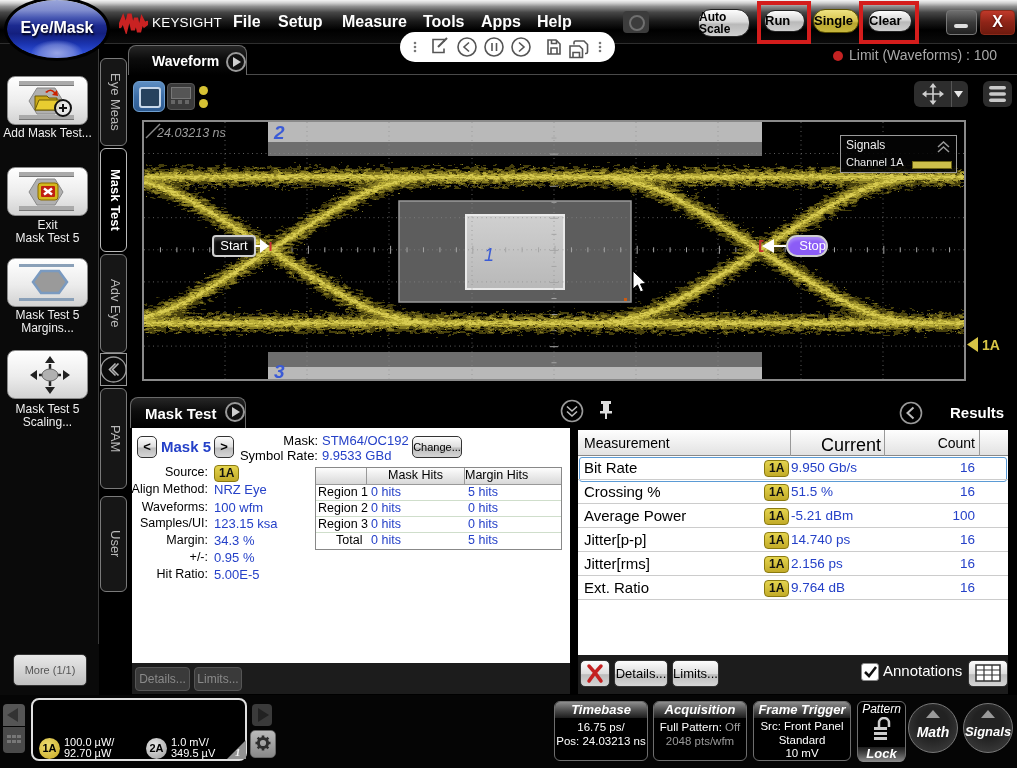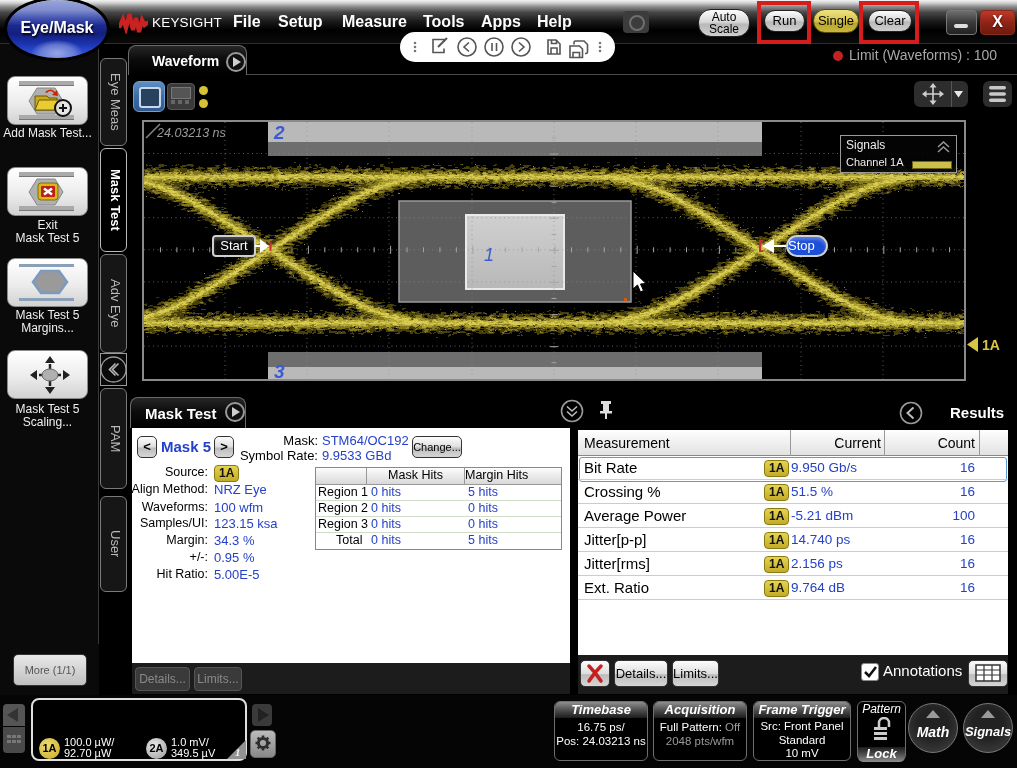--- a/index.html
+++ b/index.html
@@ -12,21 +12,21 @@
   #logo-oval{left:4px;top:-3px;width:100px;height:58px;border-radius:50%;
     border:3px solid #000;z-index:60;overflow:hidden;}
   #logo-oval i{position:absolute;left:0;top:0;width:100%;height:100%;border-radius:50%;
     background:linear-gradient(180deg,#9aa6da 0%,#7f8cce 18%,#4a5ab4 30%,#1c2a90 44%,#131f7e 58%,#1b34b0 76%,#2c4cd4 90%,#3f5ee2 100%);}
   #logo-oval b{position:absolute;left:24px;top:40px;width:52px;height:26px;border-radius:50%;
     background:radial-gradient(rgba(170,180,232,.85) 0%,rgba(128,144,220,.7) 45%,rgba(60,80,200,0) 72%);}
   #logo-oval span{position:absolute;left:0;right:0;top:19px;text-align:center;
     color:#fff;font-size:16px;font-weight:bold;text-shadow:1px 2px 2px #001;z-index:2;}
   .pillbtn{position:absolute;border:1px solid #222;border-radius:13px;
     background:linear-gradient(180deg,#fdfdfd 0,#d9d9d9 45%,#b9b9b9 55%,#cfcfcf 100%);
-    color:#000;text-align:center;}
+    color:#000;font-weight:bold;}
   .redbox{position:absolute;border:4px solid #d41d1c;}
   
   .tabhead{background:linear-gradient(180deg,#262626 0,#0c0c0c 45%,#000 100%);border:1px solid #6a6a6a;border-bottom:none;
     border-radius:8px 8px 0 0;color:#fff;font-weight:bold;}
   .playcirc{position:absolute;border:2px solid #9a9a9a;border-radius:50%;width:16px;height:16px;background:#101010;}
   .playcirc:after{content:"";position:absolute;left:5px;top:3px;border-left:8px solid #cfcfcf;
     border-top:5px solid transparent;border-bottom:5px solid transparent;}
   
   #plot{left:142px;top:120px;width:824px;height:261px;background:#000;
     border:2px solid #8a8a8a;box-sizing:border-box;}
@@ -256,21 +256,21 @@
   <div class="abs" style="left:5px;top:20px;color:#eee;font-size:11px">Channel 1A</div>
   <div class="abs" style="left:71px;top:25px;width:38px;height:6px;background:#cdbf4b;border:1px solid #6e6514"></div>
 </div>
 
 <div class="abs" style="left:212px;top:235px;width:40px;height:18px;background:#0a0a0a;border:2px solid #cfcfcf;border-radius:4px;color:#fff;font-size:13px;text-align:center;line-height:17px;z-index:6;box-shadow:inset 0 3px 3px rgba(255,255,255,.25)">Start</div>
 <svg class="abs" style="left:255px;top:239px;z-index:6" width="18" height="14" viewBox="0 0 18 14">
     <path d="M0 7 h6" stroke="#fff" stroke-width="2"></path>
     <path d="M5 0 l9 7 -9 7 z" fill="#fff"></path>
     <path d="M15.5 3 v9" stroke="#c33" stroke-width="2"></path>
   </svg>
-<div class="abs" style="left:786px;top:235px;width:38px;height:18px;background:#1d4ed8;border:2px solid #cfcfcf;border-radius:11px;color:#fff;font-size:13px;text-align:left;line-height:17px;z-index:6;box-shadow:inset 0 3px 3px rgba(255,255,255,.25)">Stop</div>
+<div class="abs" style="left:786px;top:235px;width:38px;height:18px;background:#8b5cf6;border:2px solid #cfcfcf;border-radius:11px;color:#fff;font-size:13px;text-align:right;line-height:17px;z-index:6;box-shadow:inset 0 3px 3px rgba(255,255,255,.25)">Stop</div>
 <svg class="abs" style="left:756px;top:238px;z-index:6" width="30" height="16" viewBox="0 0 30 16">
     <path d="M30 8 h-12" stroke="#fff" stroke-width="2"></path>
     <path d="M18 1 l-12 7 12 7 z" fill="#fff"></path>
     <g fill="#c23030">
       <rect x="3" y="2" width="2.2" height="12"></rect>
       <rect x="3" y="2" width="4.5" height="1.8"></rect>
       <rect x="3" y="12.2" width="4.5" height="1.8"></rect>
     </g>
   </svg>
 
@@ -351,21 +351,21 @@
 </div>
 
 <div class="abs" style="left:132px;top:663px;width:438px;height:31px;background:#1c1c1c">
   <div class="abs" style="left:3px;top:4px;width:53px;height:22px;background:#3a3a3a;border:1px solid #555;border-radius:4px;color:#8a8a8a;font-size:12px;text-align:center;line-height:22px">Details...</div>
   <div class="abs" style="left:62px;top:4px;width:46px;height:22px;background:#3a3a3a;border:1px solid #555;border-radius:4px;color:#8a8a8a;font-size:12px;text-align:center;line-height:22px">Limits...</div>
 </div>
 
 <div class="abs whitepanel" style="left:578px;top:430px;width:430px;height:225px">
   <div class="abs" style="left:0;top:0;width:100%;height:26px;background:linear-gradient(180deg,#fefefe,#e2e2e2);border-bottom:1px solid #888;box-sizing:border-box"></div>
   <div class="abs" style="left:6px;top:5px;font-size:14px">Measurement</div>
-  <div class="abs" style="left:213px;top:5px;width:90px;text-align:right;font-size:14px">Current</div>
+  <div class="abs" style="left:213px;top:5px;width:90px;text-align:right;font-size:18px">Current</div>
   <div class="abs" style="left:313px;top:5px;width:84px;text-align:right;font-size:14px">Count</div>
   <div class="abs" style="left:212px;top:0;width:1px;height:26px;background:#999"></div>
   <div class="abs" style="left:306px;top:0;width:1px;height:26px;background:#999"></div>
   <div class="abs" style="left:401px;top:0;width:1px;height:26px;background:#999"></div>
 </div>
 
 <div class="abs" style="left:578px;top:456px;width:430px;height:146px;background:#fff;font-size:14px">
   <div class="abs" style="left:1px;top:1px;width:426px;height:23px;border:1.5px solid #5b9bd5;border-radius:3px"></div>
   <div class="row abs" style="top:0px">
       <span class="mn">Bit Rate</span>

